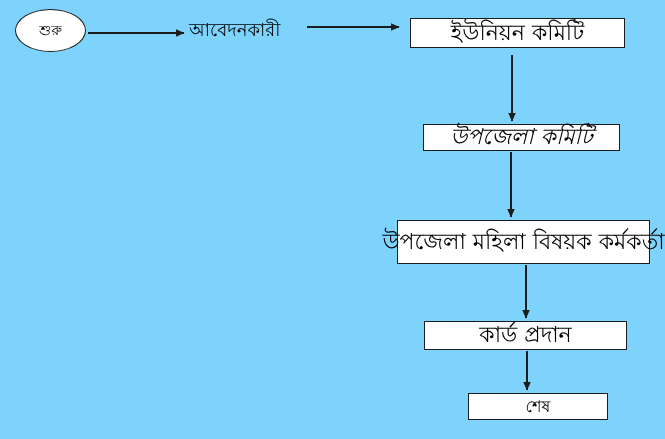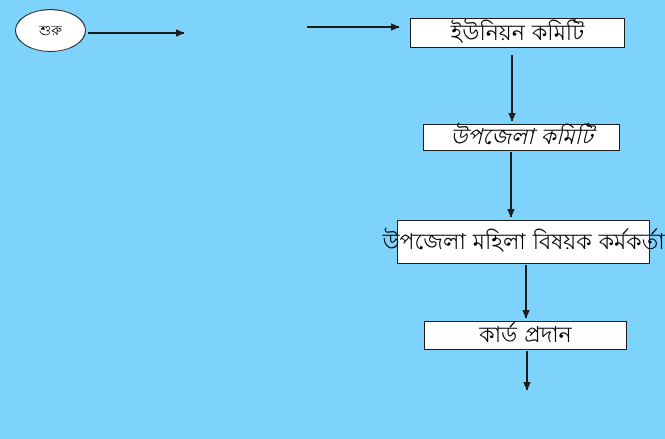--- a/index.html
+++ b/index.html
@@ -83,31 +83,35 @@
     <line x1="512" y1="55" x2="512" y2="121" stroke="#1c1c1c" stroke-width="2" marker-end="url(#arrowhead)"></line>
     <line x1="511" y1="152" x2="511" y2="217" stroke="#1c1c1c" stroke-width="2" marker-end="url(#arrowhead)"></line>
     <line x1="526" y1="265" x2="526" y2="318" stroke="#1c1c1c" stroke-width="2" marker-end="url(#arrowhead)"></line>
     <line x1="527" y1="351" x2="527" y2="390" stroke="#1c1c1c" stroke-width="2" marker-end="url(#arrowhead)"></line>
   </svg>
 
   <div class="node-ellipse">
     <span>শুরু</span>
   </div>
 
+  <div class="free-label">আবেদনকারী</div>
 
   <div id="box-union" class="node-box">
     <span>ইউনিয়ন কমিটি</span>
   </div>
 
   <div id="box-upazila" class="node-box">
     <span>উপজেলা কমিটি</span>
   </div>
 
   <div id="box-officer" class="node-box">
     <span>উপজেলা মহিলা বিষয়ক কর্মকর্তা</span>
   </div>
 
   <div id="box-card" class="node-box">
     <span>কার্ড প্রদান</span>
   </div>
 
+  <div id="box-end" class="node-box">
+    <span>শেষ</span>
+  </div>
 
 </div>
 
 </body></html>

